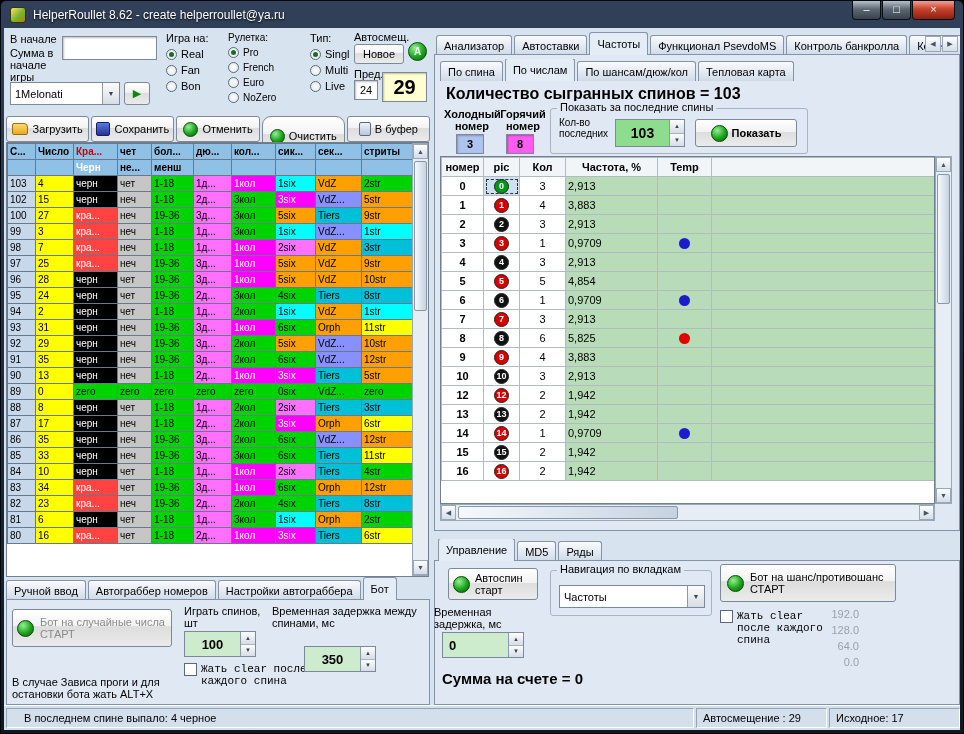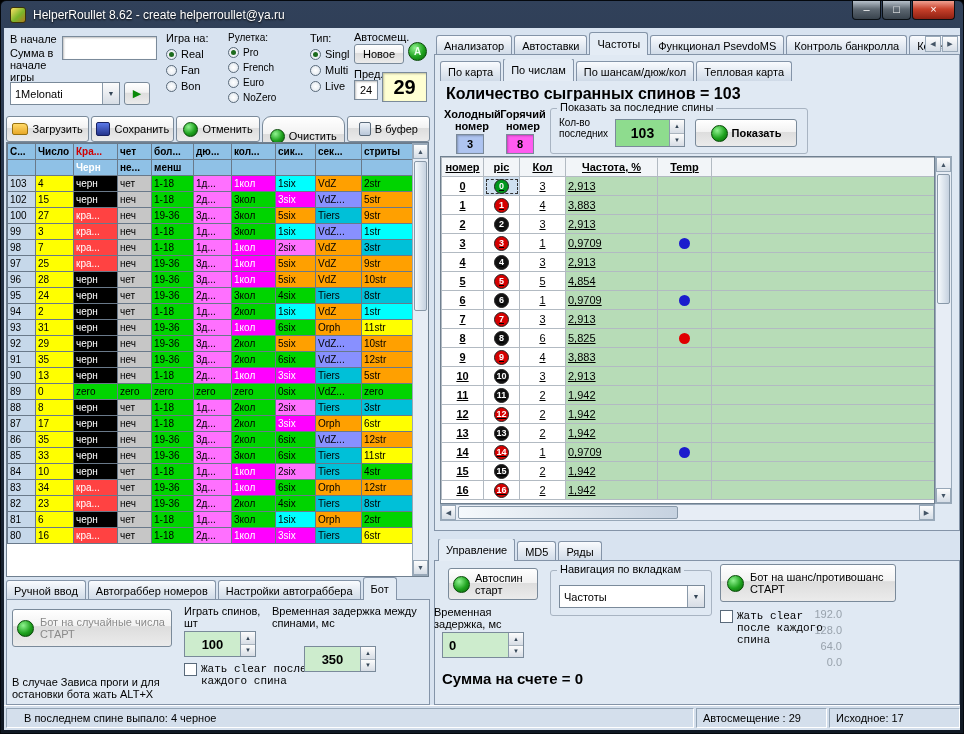--- a/index.html
+++ b/index.html
@@ -49,21 +49,21 @@
   .c-red{background:#ff4242;color:#fff;} .c-gry{background:#c6c6c6;} .c-grn{background:#00d400;}
   .c-pnk{background:#ff70ff;} .c-mag{background:#ff00ff;color:#fff;} .c-cyn{background:#00ffff;}
   .c-org{background:#ffa000;} .c-ylw{background:#ffff00;} .c-tea{background:#00c0d8;} .c-blu{background:#8890ff;}
   
   .vscroll{position:absolute;width:17px;background:#e7edf5;border:1px solid #98a8b8;}
   .hscroll{position:absolute;height:17px;background:#e7edf5;border:1px solid #98a8b8;}
   .sc-btn{position:absolute;background:linear-gradient(#fdfdfd,#d5dde6);border:1px solid #98a8b8;font-size:7px;color:#456;display:flex;align-items:center;justify-content:center;}
   .thumb{position:absolute;background:linear-gradient(90deg,#f5f9fc,#c6d2e0);border:1px solid #8898a8;border-radius:2px;}
   
   #freq-wrap{position:absolute;left:8px;top:128px;width:495px;height:348px;background:#fff;border:1px solid #708090;overflow:hidden;}
-  #freq-table{border-collapse:collapse;table-layout:fixed;width:495px;text-decoration:underline;}
+  #freq-table{border-collapse:collapse;table-layout:fixed;width:495px;}
   #freq-table th,#freq-table td{border:1px solid #b2bac2;height:19px;font-size:11px;padding:0 2px;overflow:hidden;white-space:nowrap;}
   #freq-table th{background:#f2f5f8;font-weight:bold;text-align:center;}
   .f-green{background:#b7dcb7;}
   .f-num{font-weight:bold;text-align:center;}
   .f-count{text-align:center;}
   .f-freq{padding-left:10px;}
   .ball{width:15px;height:15px;border-radius:50%;margin:0 auto;color:#fff;font-size:9px;font-weight:bold;display:flex;align-items:center;justify-content:center;border:1px solid #222;}
   .focus-cell{outline:1px dashed #333;outline-offset:-3px;background:#cfe0f0;}
   .dot{width:11px;height:11px;border-radius:50%;margin:0 auto;display:block;}
   .axis-val{height:16px;text-align:right;color:#98a2ac;}
@@ -554,21 +554,21 @@
           <div class="tab active">Частоты</div>
           <div class="tab">Функционал PsevdoMS</div>
           <div class="tab">Контроль банкролла</div>
           <div class="tab">Колесо</div>
         </div>
       <div class="sc-btn ar-l" style="left:493px;top:8px;width:16px;height:16px;"></div>
       <div class="sc-btn ar-r" style="left:510px;top:8px;width:16px;height:16px;"></div>
       <div class="page" style="left:2px;top:26px;width:526px;height:477px;"></div>
 
       <div id="right-subtabs" class="tabbar" style="left:8px;top:31px;width:510px;height:22px;">
-          <div class="tab">По карта</div>
+          <div class="tab">По спина</div>
           <div class="tab active">По числам</div>
           <div class="tab">По шансам/дюж/кол</div>
           <div class="tab">Тепловая карта</div>
         </div>
 
       <div class="lab b" style="left:14px;top:57px;font-size:16px;">Количество сыгранных спинов = 103</div>
 
       <div class="lab b" style="left:12px;top:80px;width:56px;text-align:center;">Холодный номер</div>
       <div class="sunken" style="left:24px;top:106px;width:28px;height:20px;background:#aec4f0;display:flex;align-items:center;justify-content:center;font-weight:bold;">3</div>
       <div class="lab b" style="left:66px;top:80px;width:50px;text-align:center;">Горячий номер</div>
@@ -721,30 +721,20 @@
                 <td class="f-num">10</td>
                 <td>
                   <span class="ball" style="background: rgb(17, 17, 17);">10</span>
                 </td>
                 <td class="f-count">3</td>
                 <td class="f-green f-freq">2,913</td>
                 <td class="f-green"></td>
                 <td class="f-green"></td>
               </tr>
               <tr>
-                <td class="f-num">11</td>
-                <td>
-                  <span class="ball" style="background: rgb(17, 17, 17);">11</span>
-                </td>
-                <td class="f-count">2</td>
-                <td class="f-green f-freq">1,942</td>
-                <td class="f-green"></td>
-                <td class="f-green"></td>
-              </tr>
-              <tr>
                 <td class="f-num">12</td>
                 <td>
                   <span class="ball" style="background: rgb(214, 0, 0);">12</span>
                 </td>
                 <td class="f-count">2</td>
                 <td class="f-green f-freq">1,942</td>
                 <td class="f-green"></td>
                 <td class="f-green"></td>
               </tr>
               <tr>
@@ -831,21 +821,21 @@
         </div>
       </div>
 
       <button class="btn" style="left:288px;top:536px;width:176px;height:38px;gap:6px;padding:0 6px;justify-content:flex-start;">
         <span class="orb" style="width:17px;height:17px;"></span>
         <span style="text-align:left;white-space:normal;">
           <span style="display:block;">Бот на шанс/противошанс</span>
           <span style="display:block;">СТАРТ</span>
         </span>
       </button>
-      <div id="axis-values" style="position:absolute;left:348px;top:580px;width:62px;">
+      <div id="axis-values" style="position:absolute;left:365px;top:580px;width:62px;">
           <div class="axis-val">192.0</div>
           <div class="axis-val">128.0</div>
           <div class="axis-val">64.0</div>
           <div class="axis-val">0.0</div>
         </div>
 
       <div class="checkline" style="left:288px;top:582px;width:110px;">
         <span class="cbx"></span>
         <span>Жать clear после каждого спина</span>
       </div>

